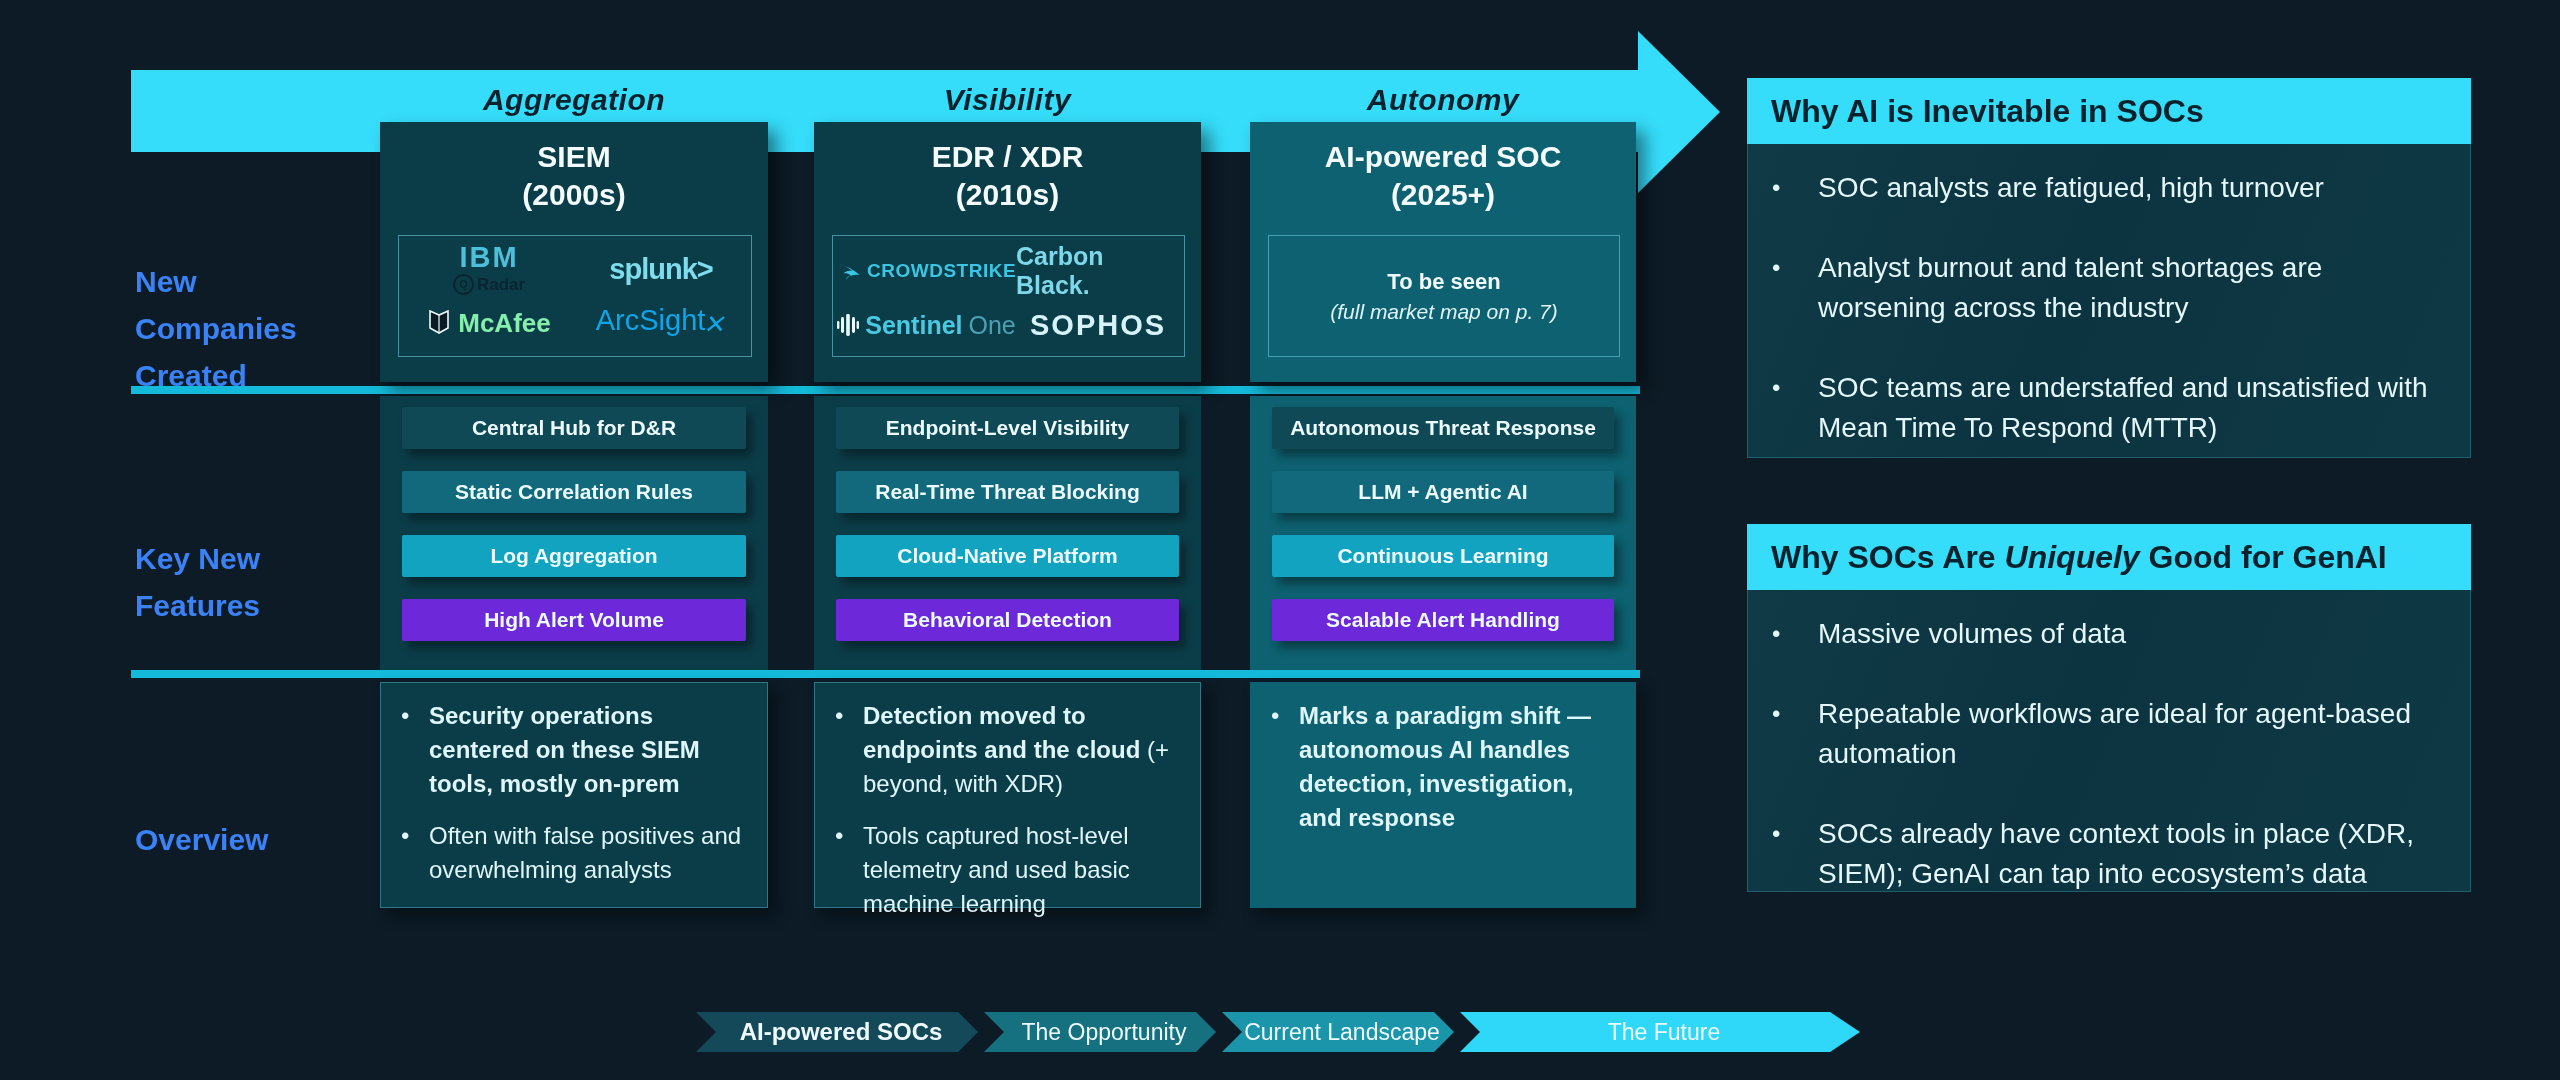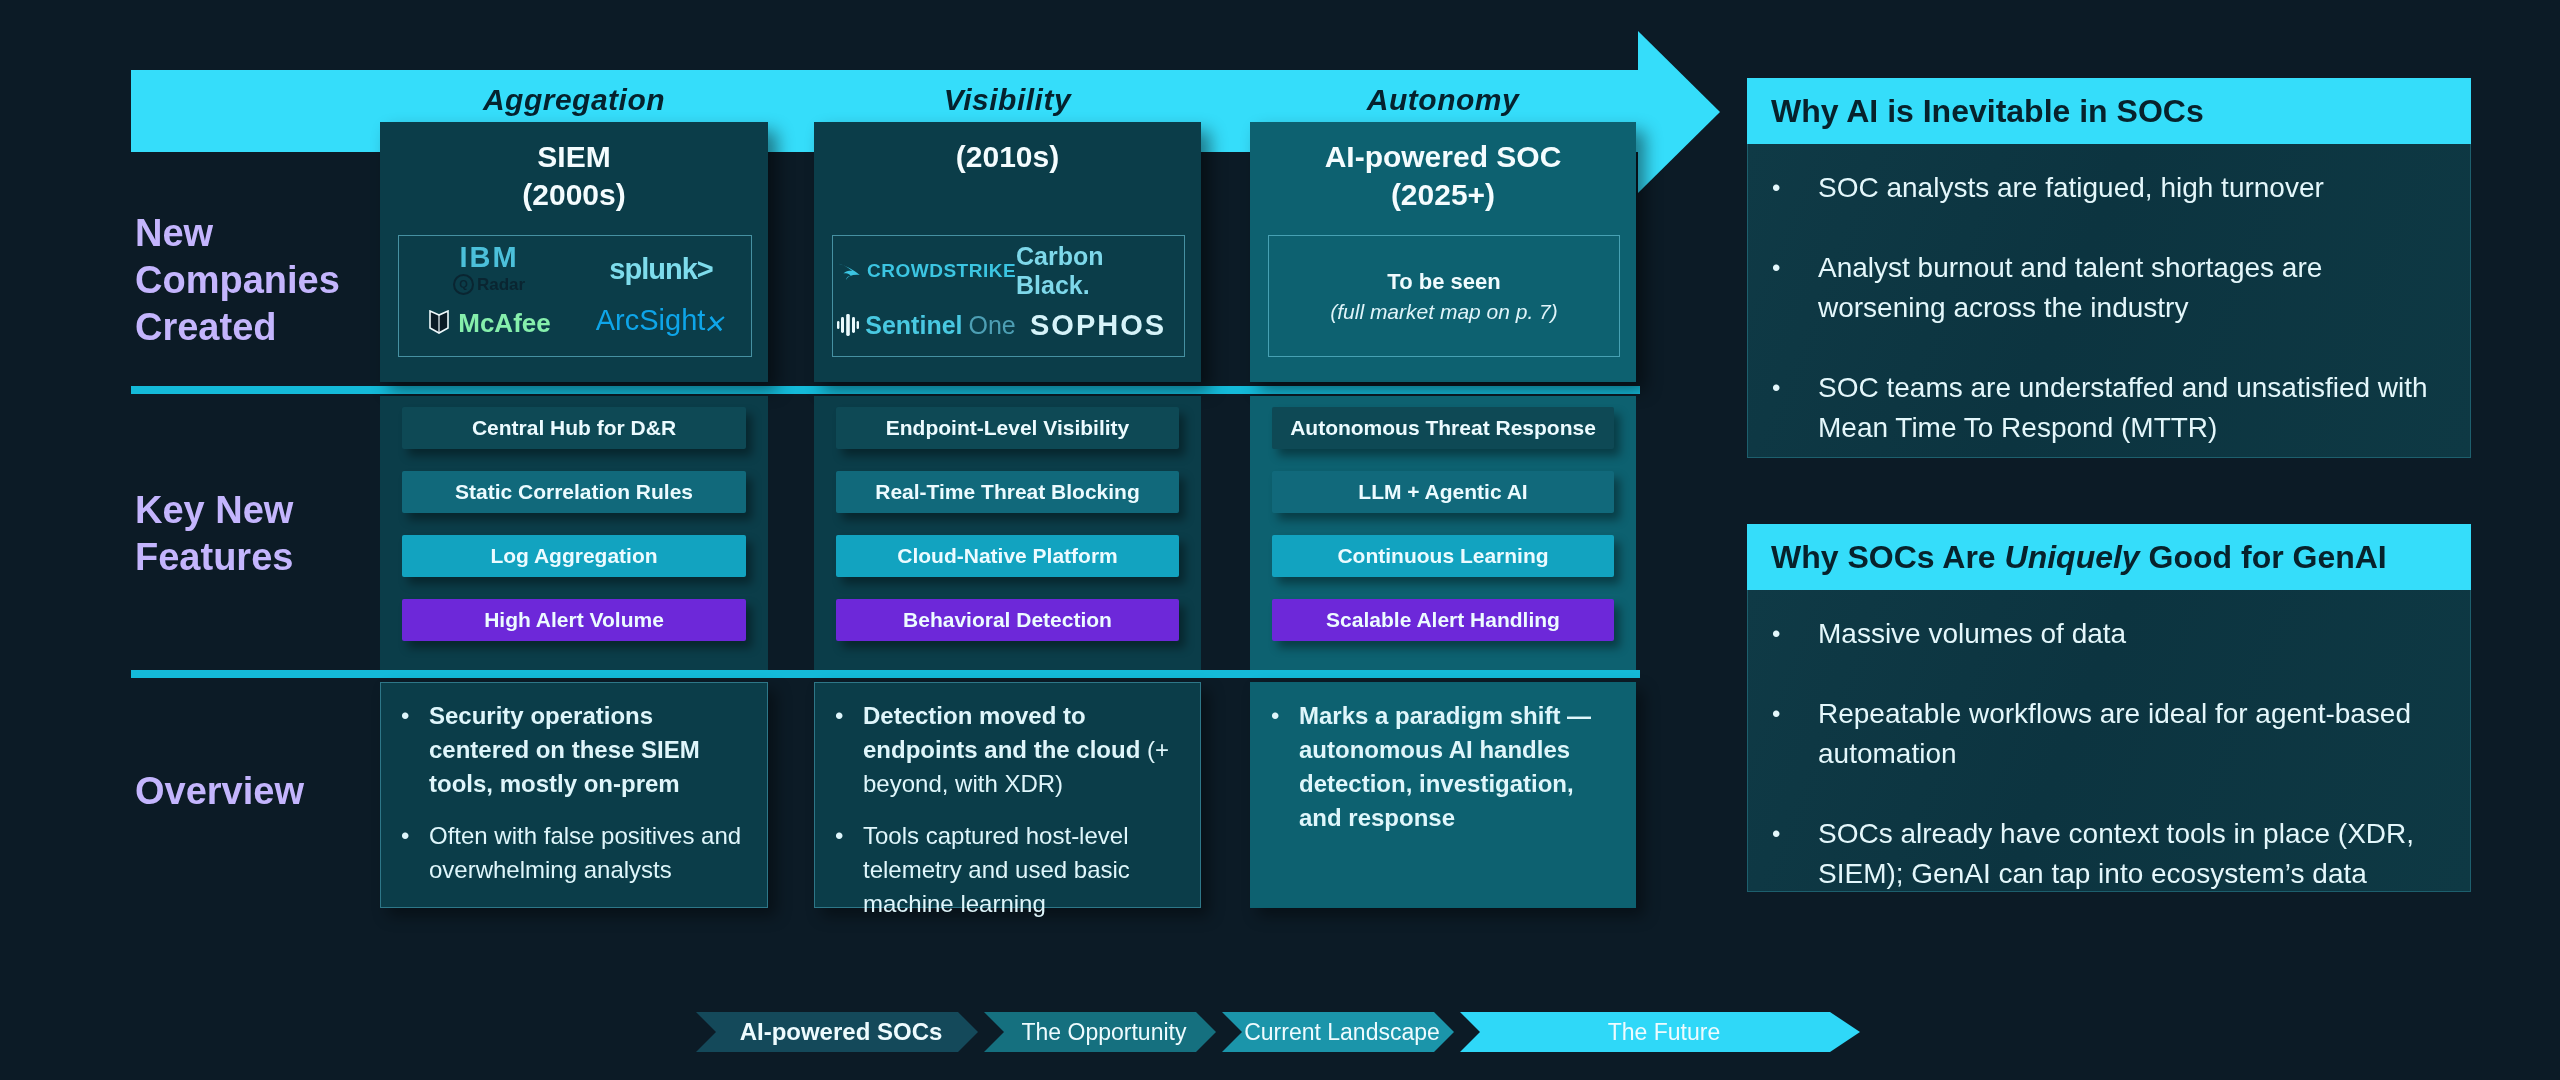--- a/index.html
+++ b/index.html
@@ -11,21 +11,21 @@
   .band-tip{position:absolute;left:1638px;top:31px;width:0;height:0;
             border-top:81px solid transparent;border-bottom:81px solid transparent;
             border-left:82px solid #35ddfa;}
   .stage{position:absolute;top:78px;height:44px;display:flex;align-items:center;justify-content:center;
          font-style:italic;font-weight:bold;font-size:30px;color:#05222e;letter-spacing:.5px;}
   .stage.s0{left:380px;width:388px;}
   .stage.s1{left:814px;width:387px;}
   .stage.s2{left:1250px;width:386px;}
 
   
-  .rowlab{position:absolute;left:135px;width:205px;font-weight:bold;font-size:38px;line-height:47px;color:#c4b5fd;}
+  .rowlab{position:absolute;left:135px;width:205px;font-weight:bold;font-size:30px;line-height:47px;color:#3b82f6;margin-top:48px;}
   .rl0{top:210px;} .rl1{top:487px;} .rl2{top:768px;}
 
   
   .divline{position:absolute;left:131px;width:1509px;height:8px;background:#14bad9;}
   .dl0{top:386px;} .dl1{top:670px;}
 
   
   .col{position:absolute;top:0;height:1080px;}
   .colA{left:380px;width:388px;}
   .colB{left:814px;width:387px;}
@@ -163,20 +163,21 @@
       <div class="ovr-item">
         <span class="blt">•</span>
         <span class="txt"><span class="bd"></span><span>Often with false positives and overwhelming analysts</span></span>
       </div>
     </div>
   </div>
 
   <div class="col colB">
     <div class="hdr-box">
       <div class="hdr-title">
+        <div>EDR / XDR</div>
         <div>(2010s)</div>
       </div>
       <div class="logo-box">
         <div class="logo-grid">
           <div class="lg-crwd">
             <svg width="26" height="22" viewBox="0 0 32 26">
               <path d="M2 4c7 2 11 4 17 9-5-1-8 0-11 3 4-1 7 0 9 3-3 0-5 1-6 5 3-5 9-7 17-6C20 11 12 7 2 4z" fill="#3cc5e2"></path>
             </svg>
             <span>CROWDSTRIKE</span>
           </div>

